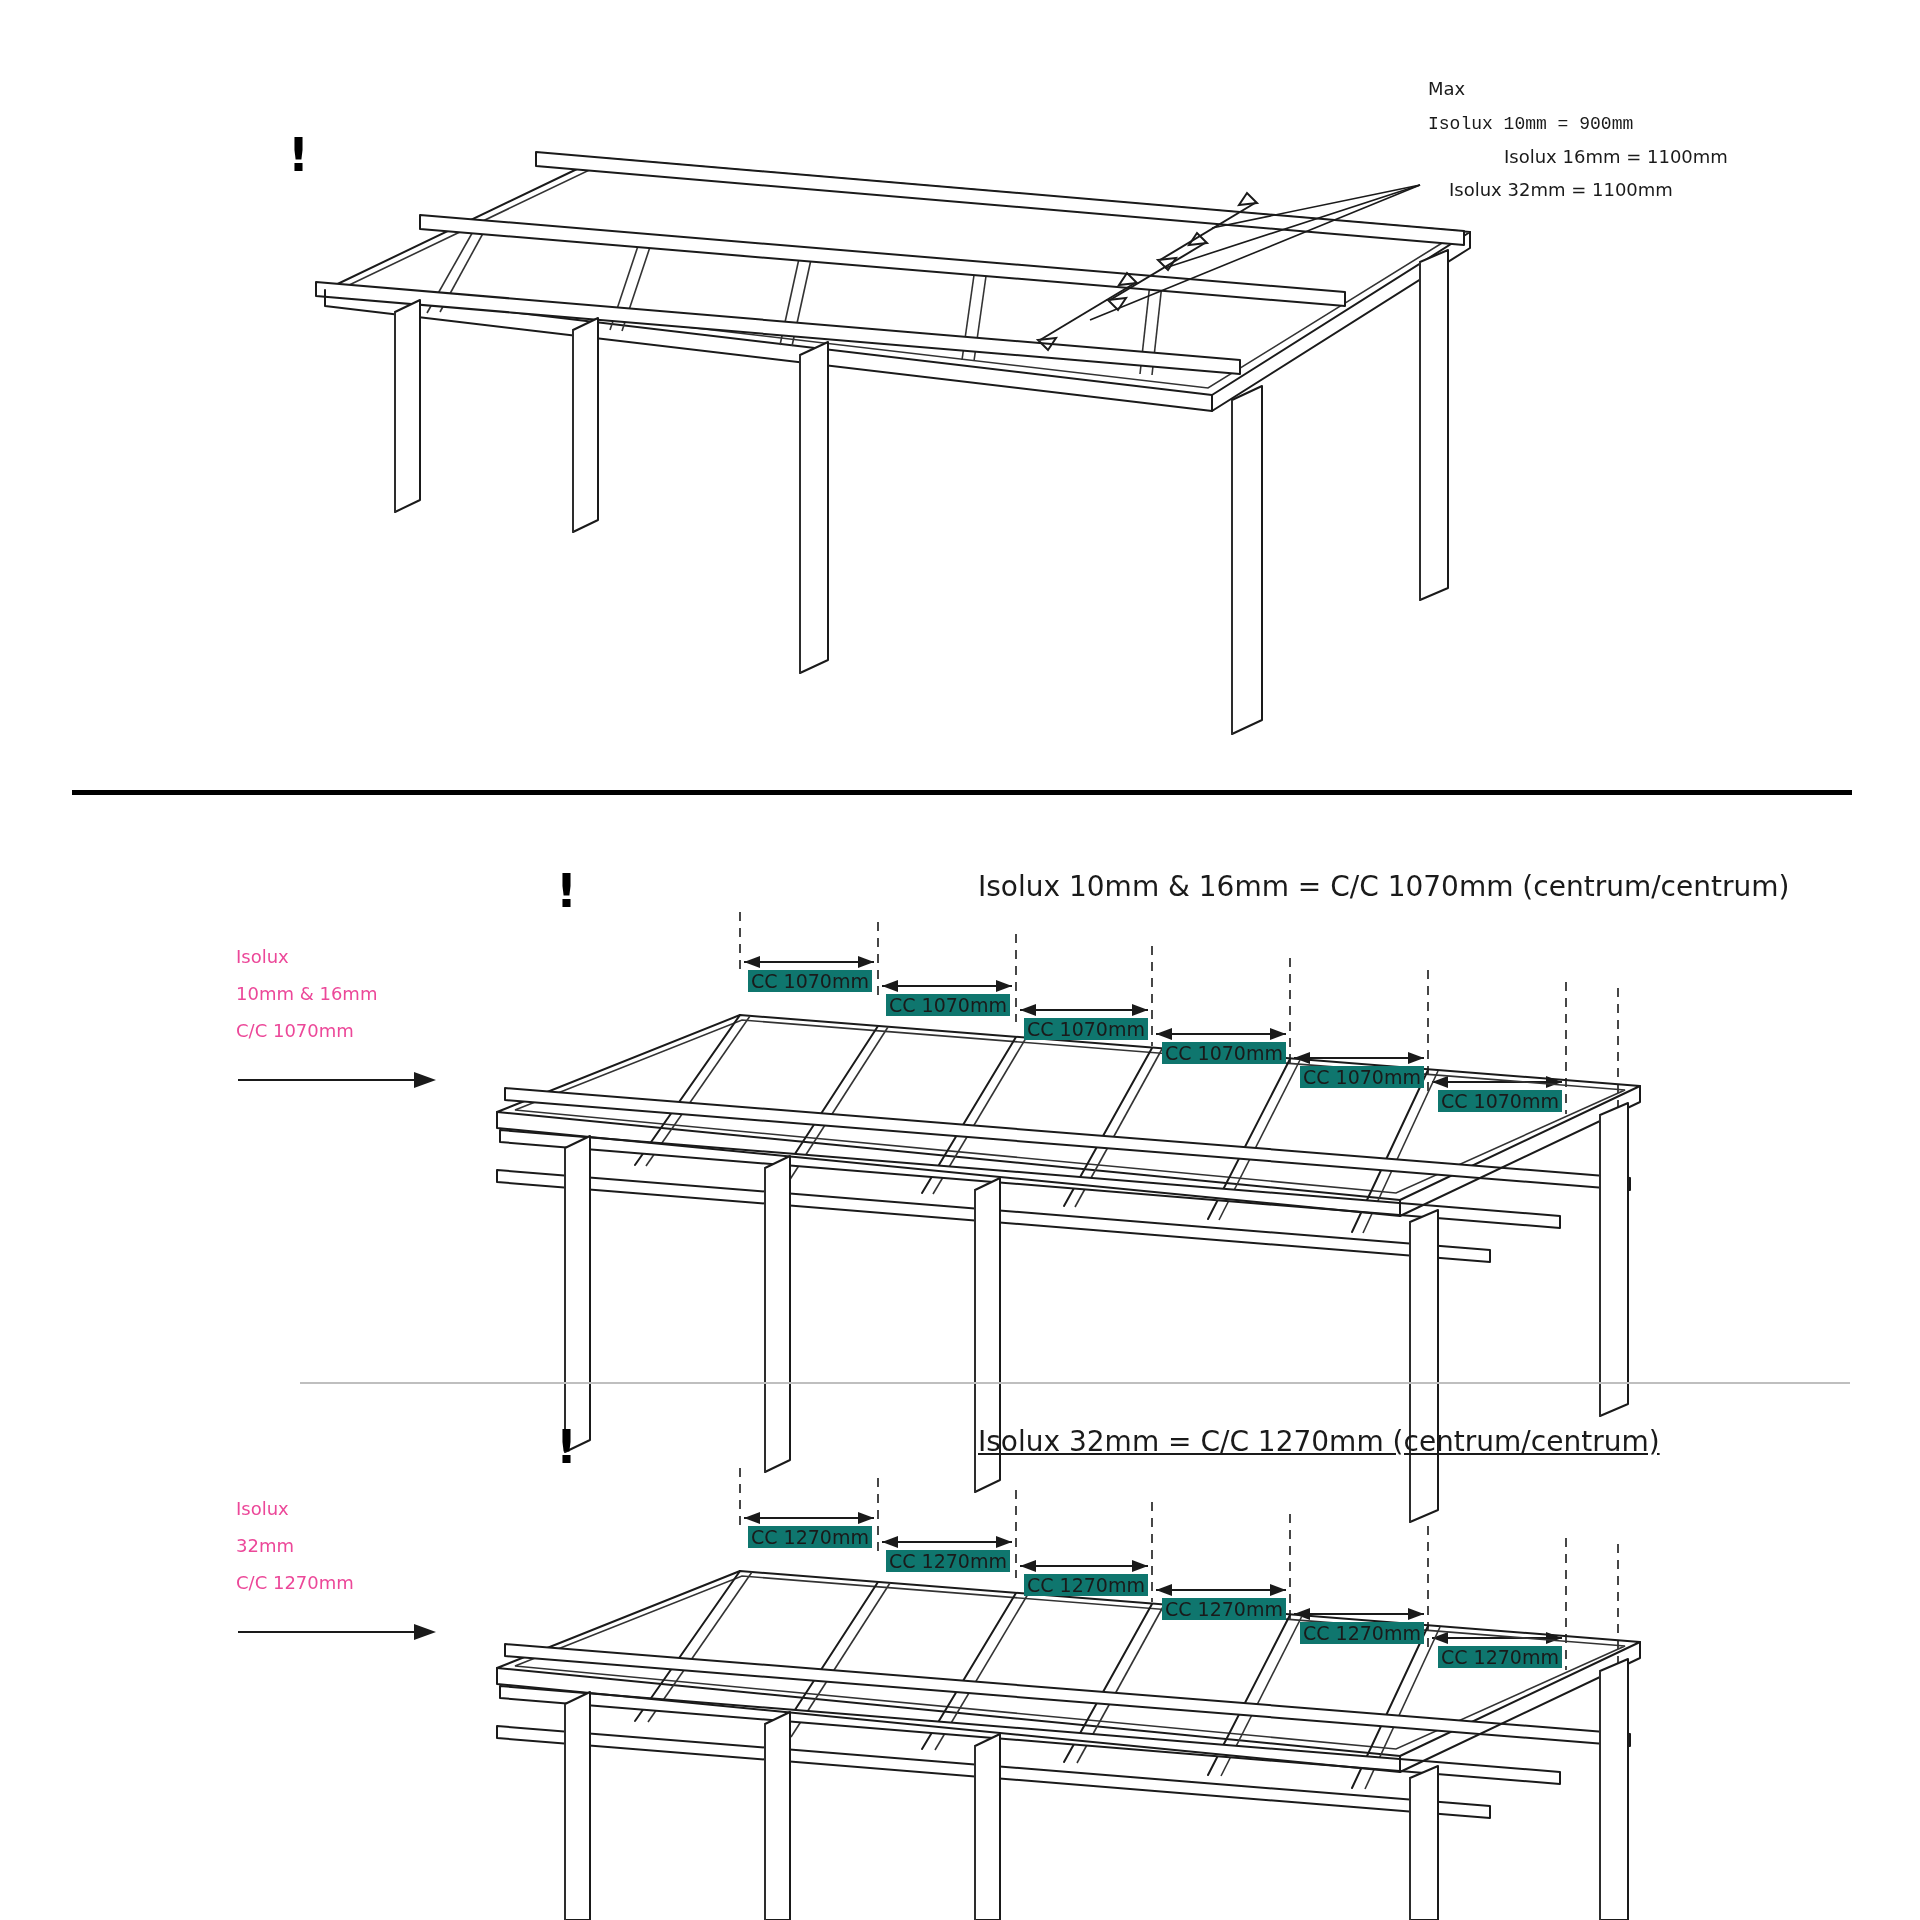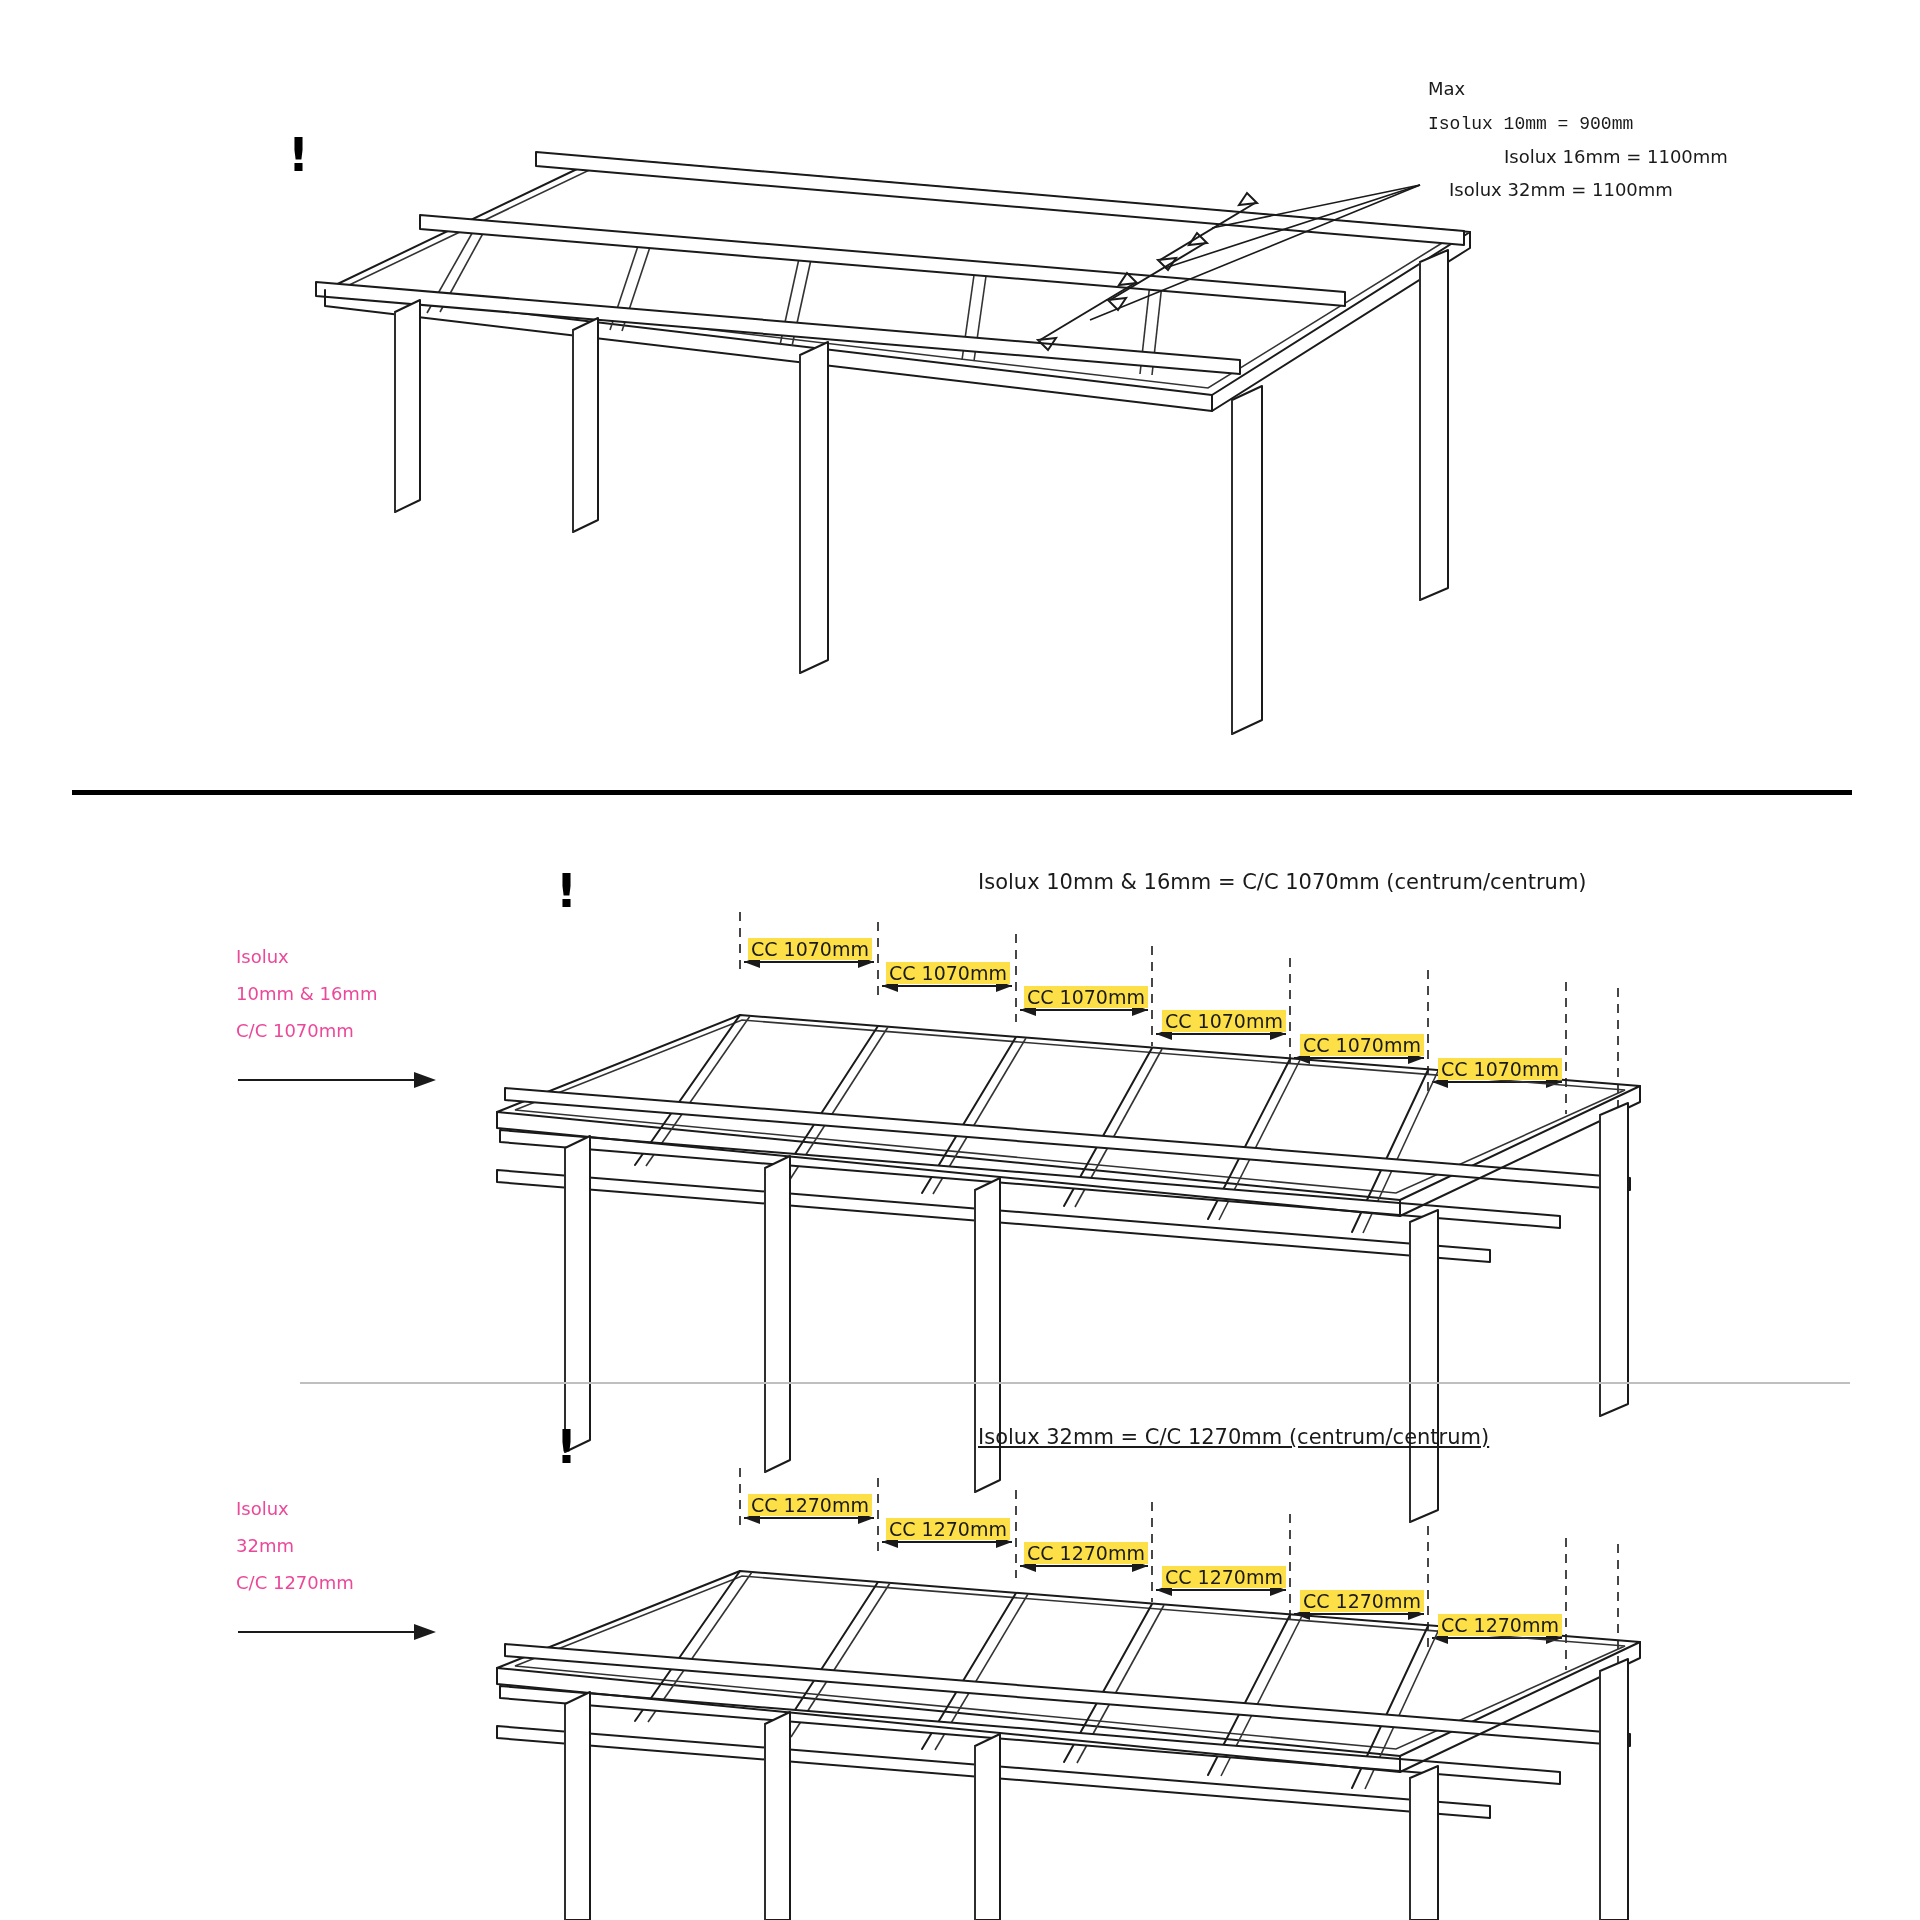--- a/index.html
+++ b/index.html
@@ -10,22 +10,22 @@
   .rule-thick{position:absolute;background:#000;height:5px;}
   .rule-thin{position:absolute;background:#bfbfbf;height:2px;}
   .label-big{position:absolute;font-size:18px;line-height:37px;white-space:pre;color:#ec4899;}
   svg{position:absolute;left:0;top:0;overflow:visible;}
   .ln{fill:none;stroke:#1a1a1a;stroke-width:2;stroke-linejoin:round;stroke-linecap:round;}
   .ln-thin{fill:none;stroke:#333;stroke-width:1.6;}
   .fillw{fill:#ffffff;stroke:#1a1a1a;stroke-width:2;stroke-linejoin:round;}
   .dash{fill:none;stroke:#1a1a1a;stroke-width:1.6;stroke-dasharray:9 7;}
   .arr{fill:none;stroke:#1a1a1a;stroke-width:2;}
   .leader{fill:none;stroke:#1a1a1a;stroke-width:1.6;}
-  .hdr{position:absolute;font-size:21px;white-space:pre;color:#1a1a1a;}
-  .ccl{position:absolute;font-size:19px;white-space:pre;color:#1a1a1a;background:#fde047;padding:0 3px;}
+  .hdr{position:absolute;font-size:28px;white-space:pre;color:#1a1a1a;}
+  .ccl{position:absolute;font-size:19px;white-space:pre;color:#1a1a1a;background:#0f766e;padding:0 3px;margin-top:32px;}
 </style>
 </head>
 <body>
 
 <div class="page">
 
   <div class="bang" style="left:288px;top:132px;">!</div>
 
   <div class="txt" style="left:1428px;top:75px;">Max</div>
   <div class="txt" style="left:1428px;top:110px;font-family:Liberation Mono, monospace;">Isolux 10mm = 900mm</div>

